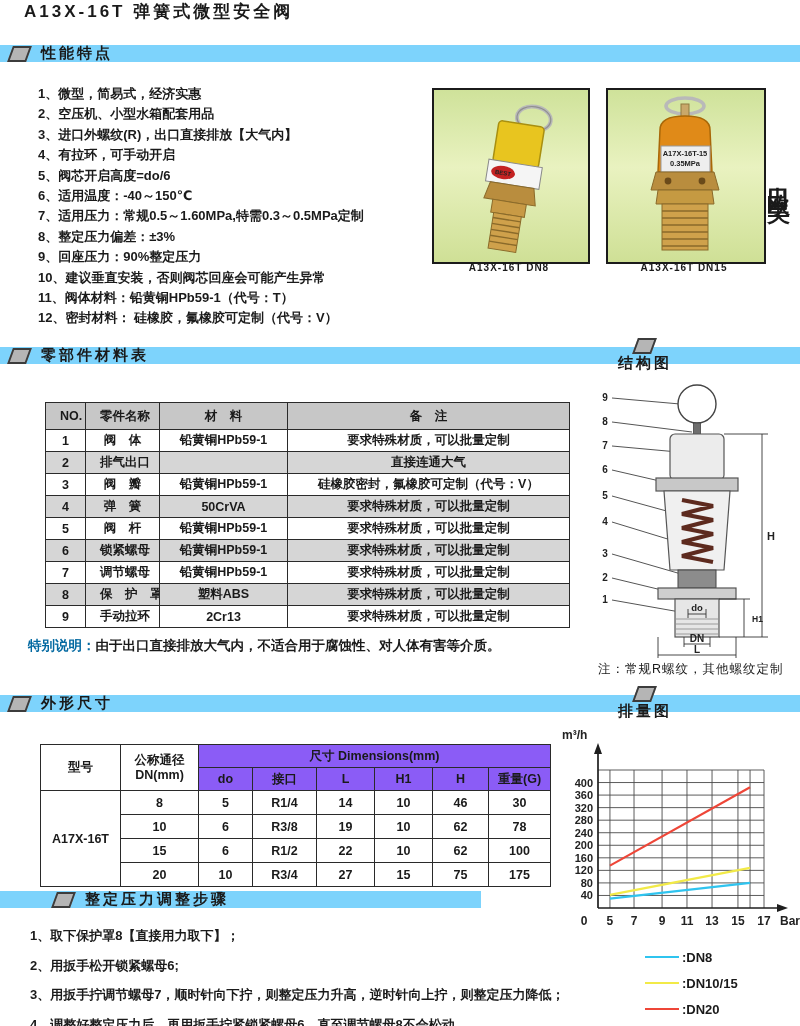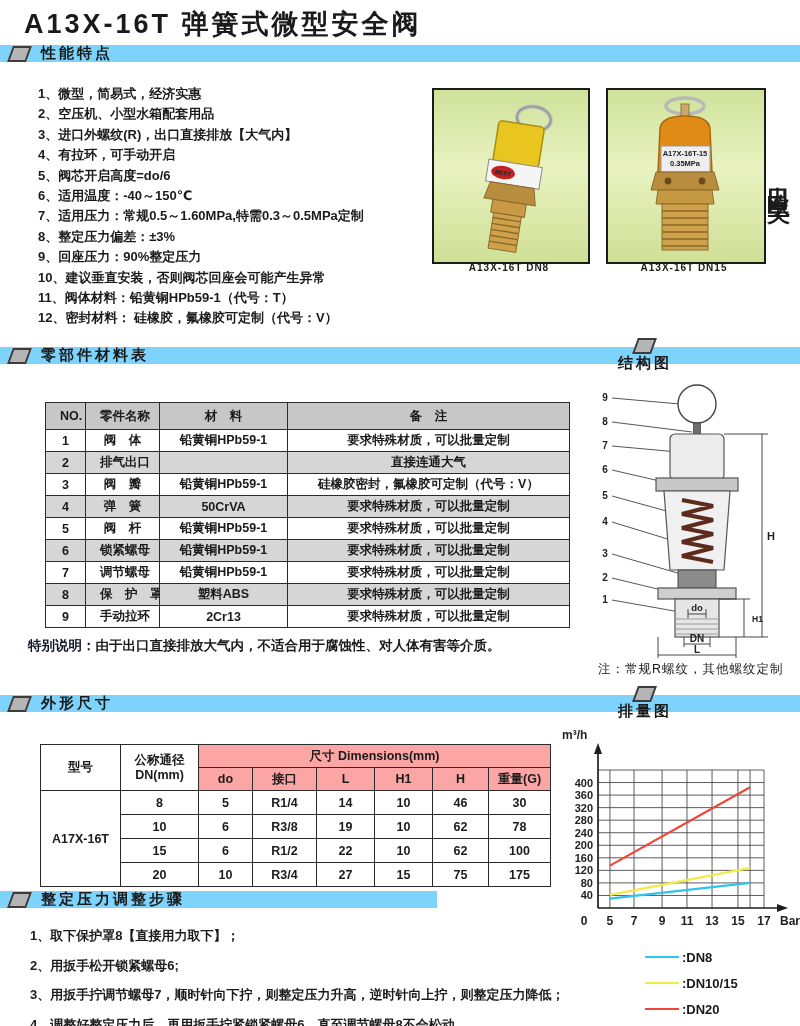--- a/index.html
+++ b/index.html
@@ -1,20 +1,20 @@
 <!DOCTYPE html>
 <html><head>
 <meta charset="utf-8">
 <style>
   html,body{margin:0;padding:0;background:#ffffff;}
   .page{position:relative;width:800px;height:1026px;background:#ffffff;overflow:hidden;
         font-family:"Liberation Sans","DejaVu Sans",sans-serif;color:#1a1a1a;}
   .abs{position:absolute;}
   
-  .title{left:24px;top:6px;font-size:27px;font-weight:700;letter-spacing:3px;}
+  .title{left:24px;top:0;font-size:17px;font-weight:700;letter-spacing:3px;}
   
   .bar{position:absolute;height:17px;background:#7dd3fc;display:flex;align-items:center;}
   .bar-full{left:0;width:800px;}
   .pgram{display:inline-block;width:15px;height:12px;background:#b5b5b5;border:2px solid #3c3c3c;
          transform:skewX(-20deg);margin-left:10px;margin-right:12px;flex:none;}
   .bar-label{font-size:15px;font-weight:700;letter-spacing:3px;}
   .bar-right{position:absolute;display:flex;align-items:center;flex-direction:column;}
   
   .features{left:38px;top:84px;width:400px;font-size:13px;font-weight:600;line-height:20.4px;}
   .steps{left:30px;top:921px;width:620px;font-size:13px;font-weight:600;line-height:29.5px;}
@@ -32,25 +32,25 @@
   .parts{left:45px;top:402px;width:524px;}
   .parts th,.parts td{border:1.4px solid #2a2a2a;font-size:12.5px;font-weight:700;text-align:center;
         height:21px;padding:0 14px;overflow:hidden;white-space:nowrap;margin-top:23px;}
   .parts thead th{background:#c7c7c7;height:26px;}
   .parts tbody tr:nth-child(even) td{background:#d6d6d6;}
   .dims{left:40px;top:744px;width:510px;}
   .dims th,.dims td{border:1.4px solid #2a2a2a;font-size:12.5px;font-weight:700;text-align:center;
         padding:0 2px;overflow:hidden;}
   .dims thead th{height:22px;}
   .dims tbody td{height:23px;background:#fff;}
-  .dims .gray{background:#fca5a5;}
+  .dims .gray{background:#8b5cf6;}
   .pre{white-space:pre-line;line-height:15px;}
   
   .special{left:28px;top:637px;font-size:13.5px;font-weight:700;}
-  .special .lbl{color:#0f172a;}
+  .special .lbl{color:#0369a1;}
   
   .structure-svg{left:592px;top:378px;}
   .structure-note{left:598px;top:661px;font-size:12.5px;font-weight:400;letter-spacing:1px;}
   svg text{font-family:"Liberation Sans","DejaVu Sans",sans-serif;font-weight:700;fill:#222;}
   
   .chart-svg{left:556px;top:724px;}
   .legend{left:645px;top:944px;}
   .legend-row{display:flex;align-items:center;height:26px;}
   .legend-swatch{width:34px;border-top:2.6px solid;margin-right:3px;}
   .legend-label{font-size:13px;font-weight:700;}
@@ -413,21 +413,21 @@
       <div class="legend-row">
         <span class="legend-swatch" style="border-top-color: rgb(242, 234, 71);"></span>
         <span class="legend-label">:DN10/15</span>
       </div>
       <div class="legend-row">
         <span class="legend-swatch" style="border-top-color: rgb(238, 70, 56);"></span>
         <span class="legend-label">:DN20</span>
       </div>
     </div>
 
-  <div class="bar" style="top:891px;left:0;width:437px;">
+  <div class="bar" style="top:891px;left:0;width:437px;padding-left:44px;">
     <span class="pgram"></span>
     <span class="bar-label">整定压力调整步骤</span>
   </div>
 
   <div class="abs steps">
       <div class="li">1、取下保护罩8【直接用力取下】；</div>
       <div class="li">2、用扳手松开锁紧螺母6;</div>
       <div class="li">3、用扳手拧调节螺母7，顺时针向下拧，则整定压力升高，逆时针向上拧，则整定压力降低；</div>
       <div class="li">4、调整好整定压力后，再用扳手拧紧锁紧螺母6，直至调节螺母8不会松动。</div>
     </div>

